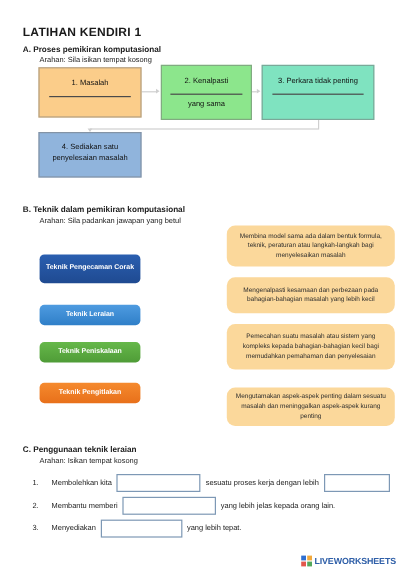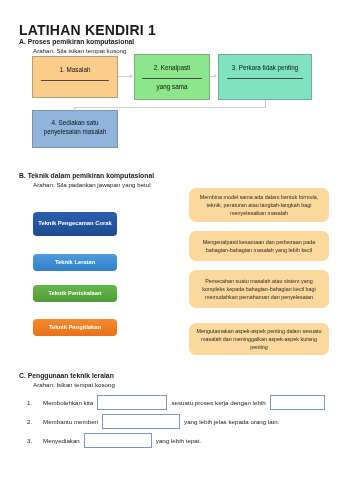--- a/index.html
+++ b/index.html
@@ -19,21 +19,21 @@
   .sheet {
     position: absolute;
     left: 0; top: 0;
     width: 340px; height: 480px;
   }
 
   
   .worksheet-title {
     position: absolute;
     left: 19px; top: 22px;
-    font-size: 14px;
+    font-size: 10px;
     font-weight: bold;
     letter-spacing: .2px;
   }
   .section-head {
     position: absolute;
     font-size: 6.8px;
     font-weight: bold;
   }
   .section-sub {
     position: absolute;
@@ -264,14 +264,18 @@
     <span class="q-text">yang lebih jelas kepada orang lain.</span>
   </div>
 
   <div class="q-row" style="top:432px;">
     <span class="q-num" style="margin-left:8px;">3.</span>
     <span class="q-text">Menyediakan</span>
     <span class="blank" style="width:68px;"></span>
     <span class="q-text">yang lebih tepat.</span>
   </div>
 
+  <div class="footer">
+    <span class="lw-mark"></span>
+    <span class="lw-text">LIVEWORKSHEETS</span>
+  </div>
 
 </div>
 
 </body></html>

